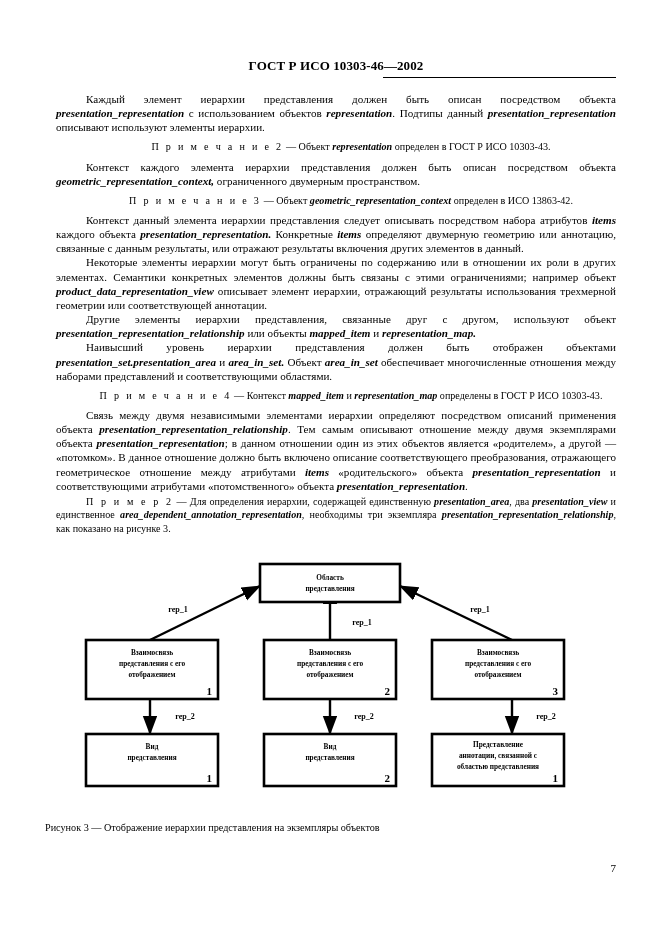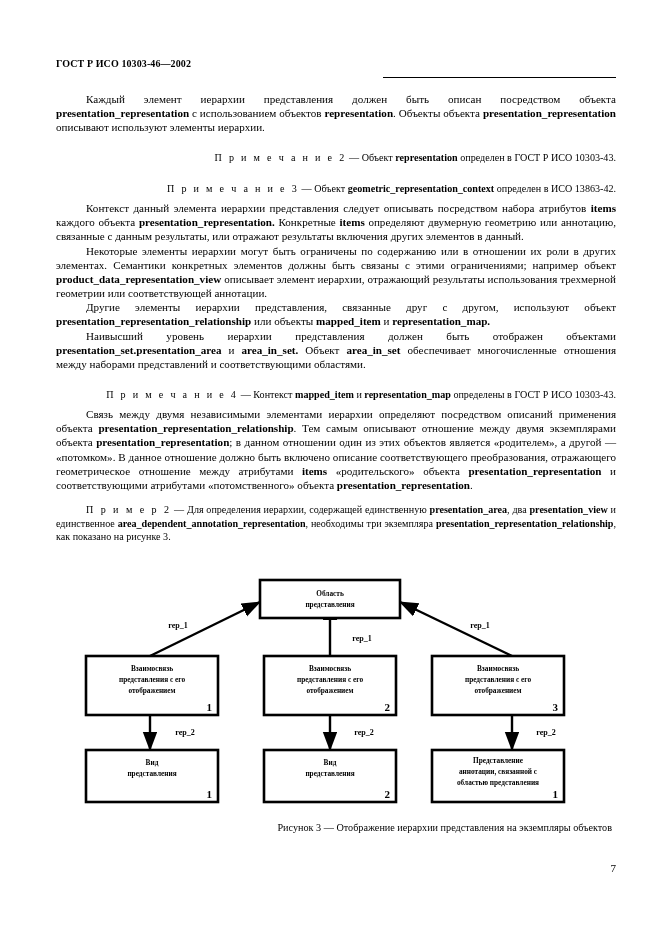--- a/index.html
+++ b/index.html
@@ -22,23 +22,23 @@
     width: 661px;
     height: 936px;
   }
 
   
   .header {
     position: absolute;
     left: 56px;
     top: 58px;
     width: 560px;
-    text-align: left;
-    font-weight: bold;
-    font-size: 10px;
+    text-align: center;
+    font-weight: bold;
+    font-size: 13px;
     letter-spacing: 0.1px;
   }
   .header-rule {
     position: absolute;
     left: 383px;
     top: 77px;
     width: 233px;
     height: 1px;
     background: #000;
   }
@@ -58,50 +58,50 @@
     text-justify: inter-word;
     hyphens: manual;
   }
   p.para {
     text-indent: 30px;
   }
   p.note {
     text-indent: 30px;
     font-size: 10.1px;
     line-height: 13.6px;
-    margin-top: 17px;
+    margin-top: 6px;
     margin-bottom: 5.5px;
-    text-align: right;
+    text-align: center;
   }
   p.example {
     text-indent: 30px;
     font-size: 10.1px;
     line-height: 13.6px;
-    margin-top: 11px;
+    margin-top: 2px;
     text-align: justify;
   }
-  b { font-weight: bold; }
+  b { font-weight: bold; font-style: italic; }
   .sp { letter-spacing: 2.3px; }
 
   
   .figure {
     position: absolute;
     left: 0;
-    top: 572px;
+    top: 556px;
     width: 661px;
     height: 262px;
   }
   .figure svg { display: block; }
 
   .fig-caption {
     position: absolute;
-    left: 52px;
+    left: 45px;
     top: 822px;
     width: 560px;
-    text-align: right;
+    text-align: left;
     font-size: 10.2px;
   }
 
   .page-number {
     position: absolute;
     left: 56px;
     top: 862px;
     width: 560px;
     text-align: right;
     font-size: 11px;
@@ -129,24 +129,25 @@
 </head>
 <body>
 
 <div class="page">
 
   <div class="header">ГОСТ Р ИСО 10303-46—2002</div>
   <div class="header-rule"></div>
 
   <div class="content">
 
-    <p class="para"><span>Каждый элемент иерархии представления должен быть описан посредством объекта </span><b>presentation_representation</b><span> с использованием объектов </span><b>representation</b><span>. Объекты объекта </span><b>presentation_representation</b><span> описывают используют элементы иерархии.</span></p>
+    <p class="para"><span>Каждый элемент иерархии представления должен быть описан посредством объекта </span><b>presentation_representation</b><span> с использованием объектов </span><b>representation</b><span>. Подтипы данный </span><b>presentation_representation</b><span> описывают используют элементы иерархии.</span></p>
 
     <p class="note"><span class="sp">П р и м е ч а н и е 2</span><span> — Объект </span><b>representation</b><span> определен в ГОСТ Р ИСО 10303-43.</span></p>
 
+    <p class="para"><span>Контекст каждого элемента иерархии представления должен быть описан посредством объекта </span><b>geometric_representation_context,</b><span> ограниченного двумерным пространством.</span></p>
 
     <p class="note"><span class="sp">П р и м е ч а н и е 3</span><span> — Объект </span><b>geometric_representation_context</b><span> определен в ИСО 13863-42.</span></p>
 
     <p class="para"><span>Контекст данный элемента иерархии представления следует описывать посредством набора атрибутов </span><b>items</b><span> каждого объекта </span><b>presentation_representation.</b><span> Конкретные </span><b>items</b><span> определяют двумерную геометрию или аннотацию, связанные с данным результаты, или отражают результаты включения других элементов в данный.</span></p>
 
     <p class="para"><span>Некоторые элементы иерархии могут быть ограничены по содержанию или в отношении их роли в других элементах. Семантики конкретных элементов должны быть связаны с этими ограничениями; например объект </span><b>product_data_representation_view</b><span> описывает элемент иерархии, отражающий результаты использования трехмерной геометрии или соответствующей аннотации.</span></p>
 
     <p class="para"><span>Другие элементы иерархии представления, связанные друг с другом, используют объект </span><b>presentation_representation_relationship</b><span> или объекты </span><b>mapped_item</b><span> и </span><b>representation_map.</b></p>
 
     <p class="para"><span>Наивысший уровень иерархии представления должен быть отображен объектами </span><b>presentation_set.presentation_area</b><span> и </span><b>area_in_set.</b><span> Объект </span><b>area_in_set</b><span> обеспечивает многочисленные отношения между наборами представлений и соответствующими областями.</span></p>

